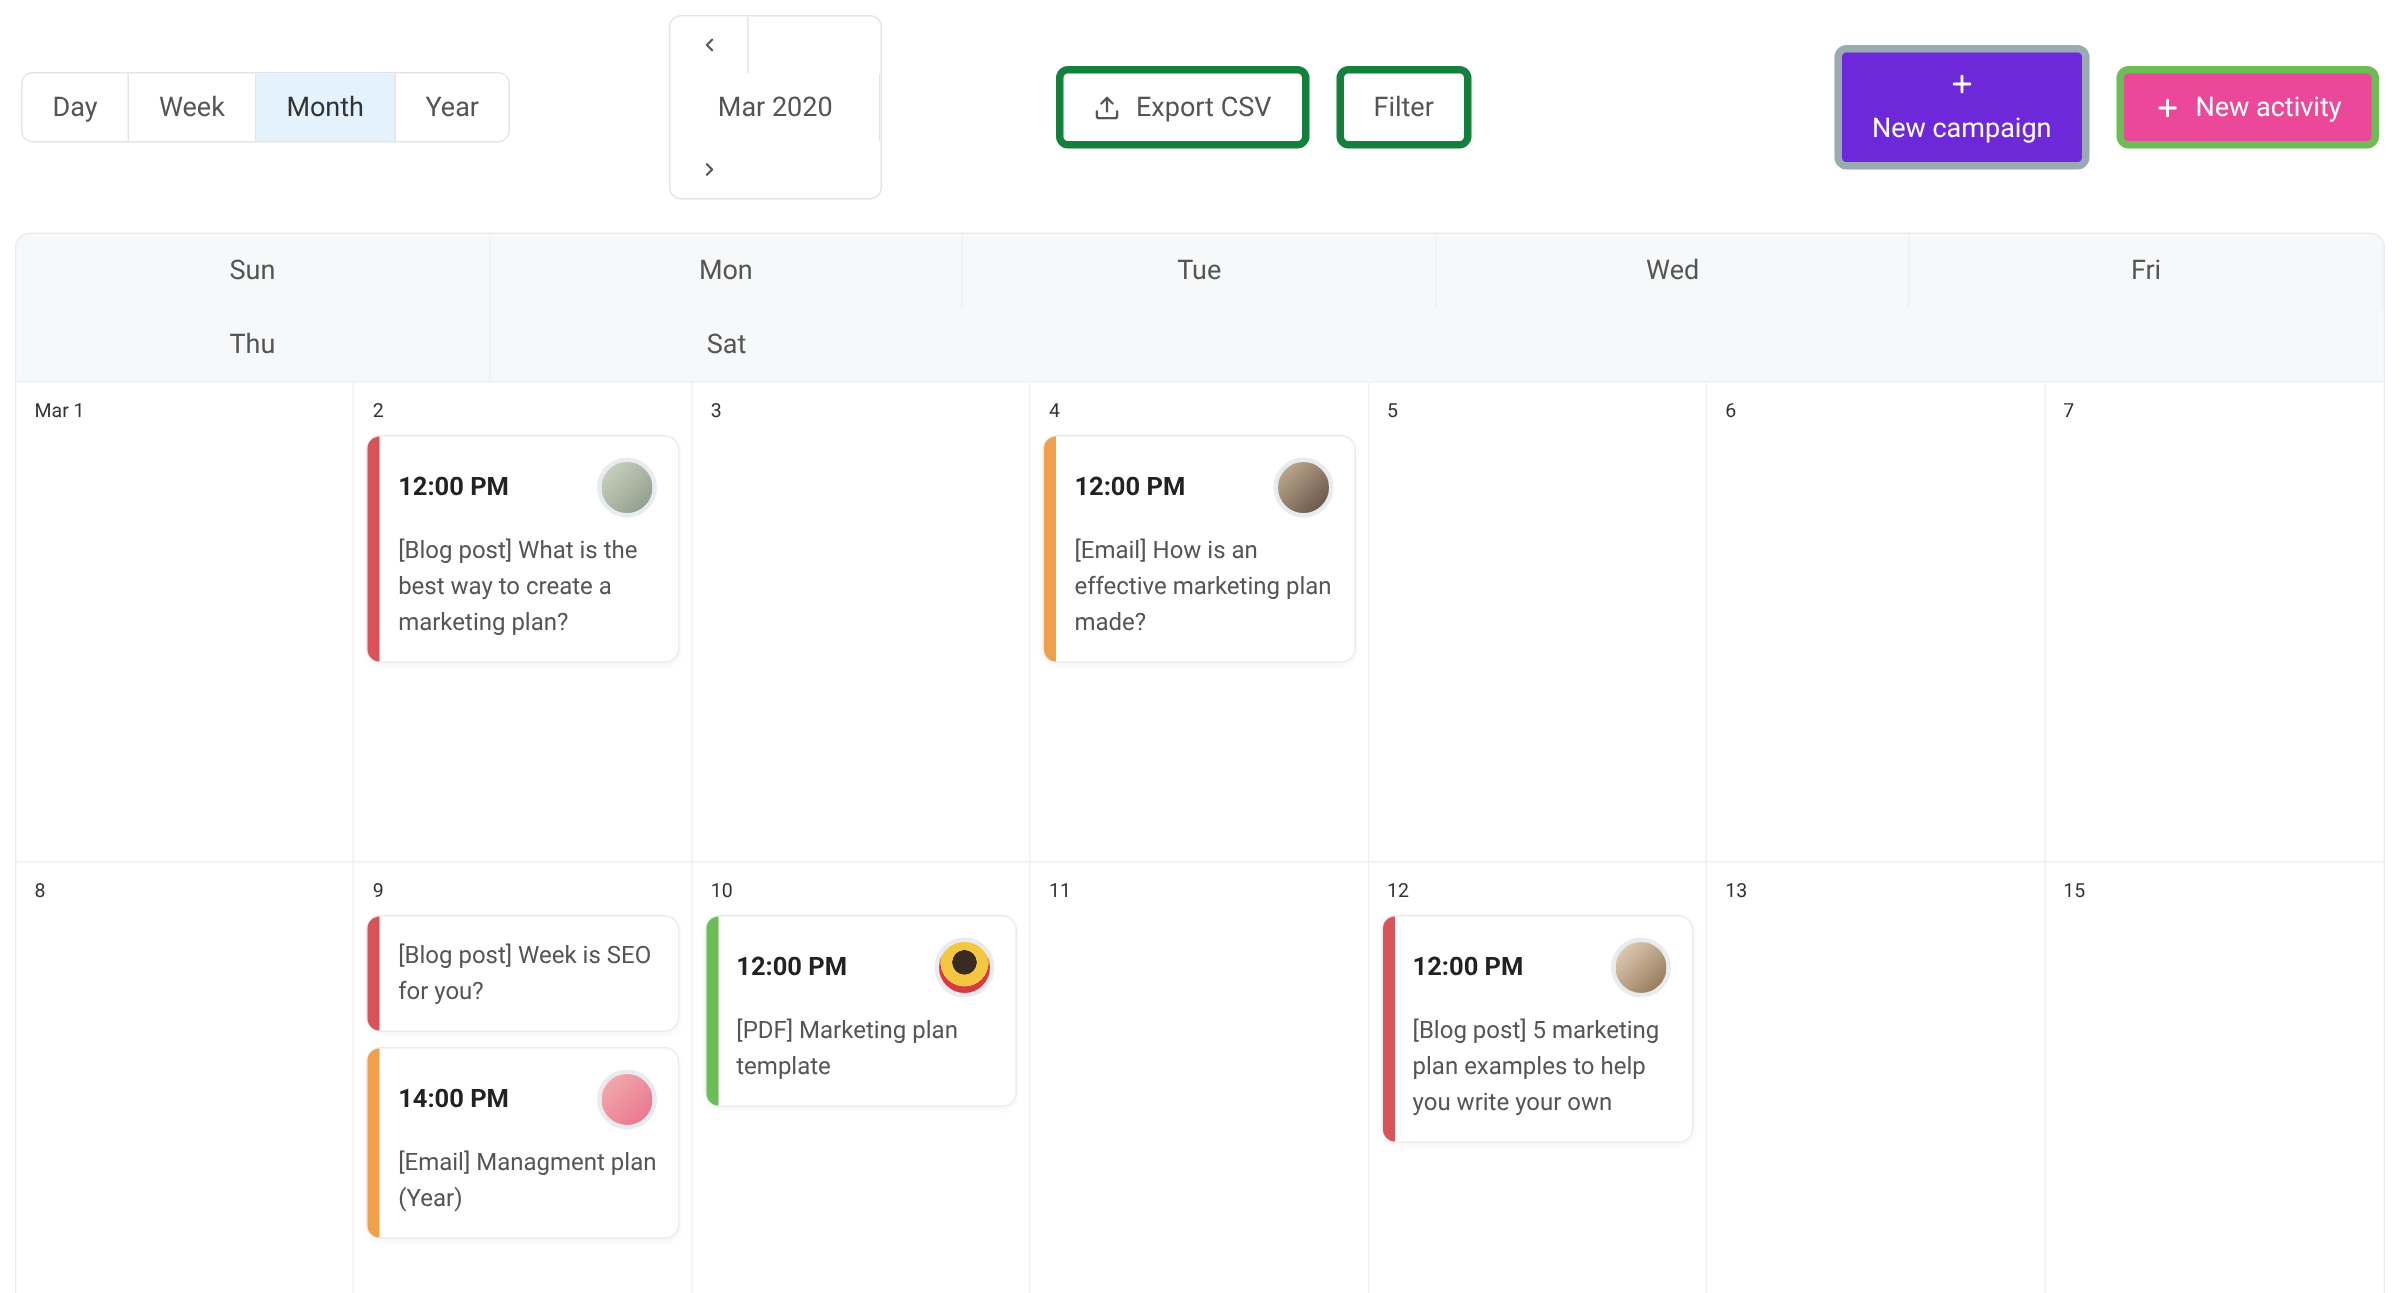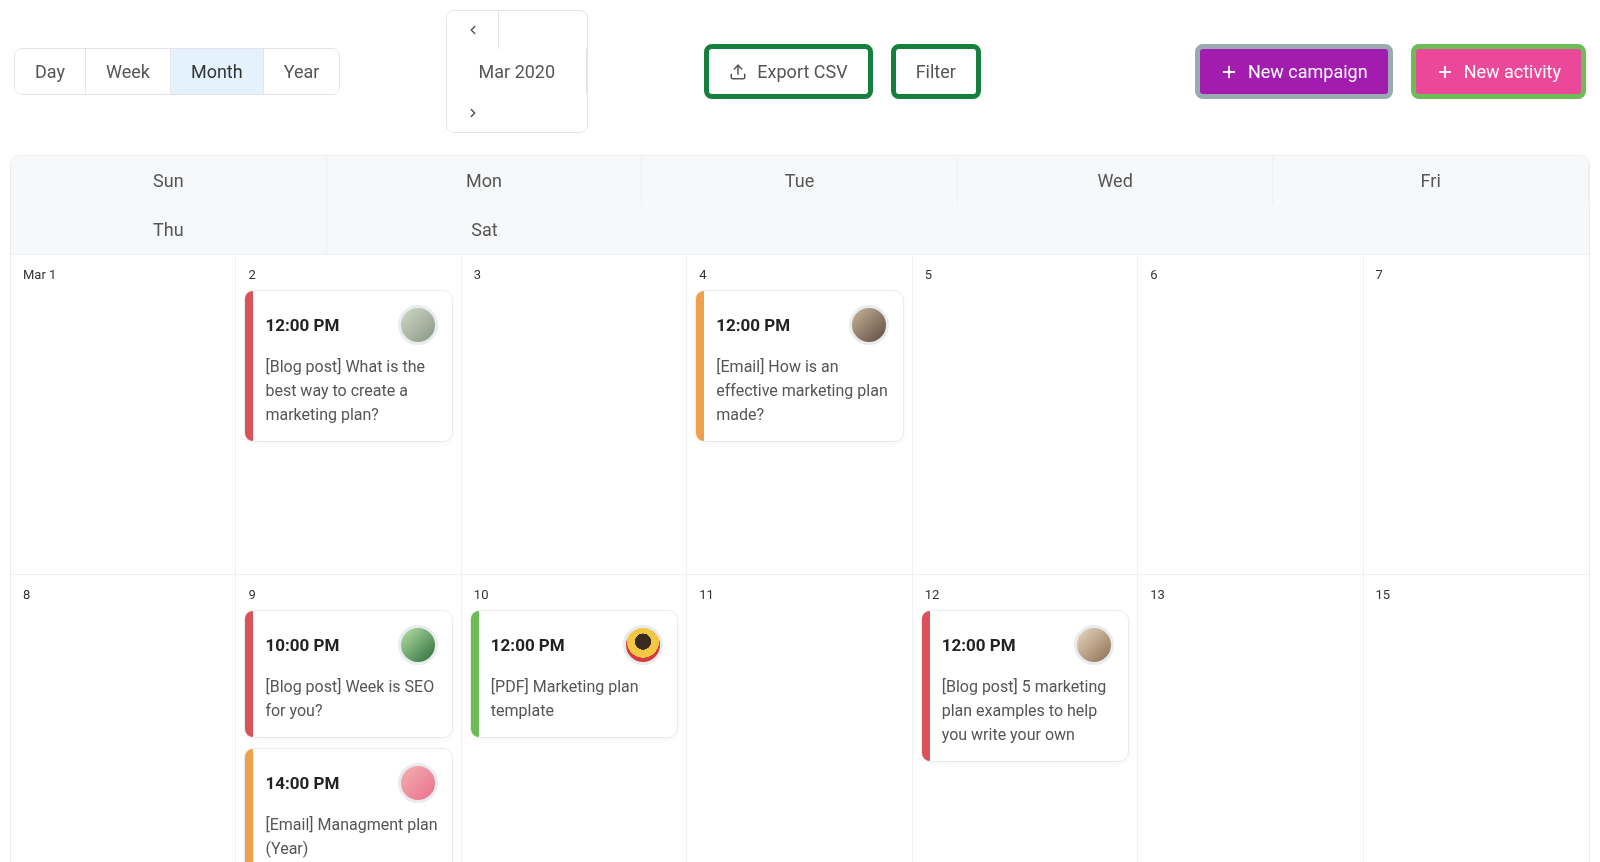--- a/index.html
+++ b/index.html
@@ -61,21 +61,21 @@
     font-size: 18px;
     border: 5px solid #15803d;
     border-radius: 8px;
     background: #fff;
     color: #555;
     cursor: pointer;
     display: inline-flex;
     align-items: center;
     gap: 10px;
   }
-  .pill-btn.primary-muted { background: #a21caf; border-color: #99aab0; color: #fff; }
+  .pill-btn.primary-muted { background: #6d28d9; border-color: #99aab0; color: #fff; flex-direction: column; }
   .pill-btn.primary-green { background: #ec4899; border-color: #6cbd55; color: #fff; }
 
   .icon { display: inline-flex; }
 
   
   .calendar {
     border: 1px solid #e9ecef;
     border-radius: 10px;
     overflow: hidden;
   }
@@ -280,24 +280,20 @@
         </div>
       </div>
       <div class="week-row">
         <div class="day-cell">
           <div class="day-num">8</div>
         </div>
         <div class="day-cell">
           <div class="day-num">9</div>
           <div class="event-card">
             <div class="stripe red"></div>
-            <div class="event-head">
-              <div class="event-time">10:00 PM</div>
-              <div class="avatar a3"></div>
-            </div>
             <div class="event-title">[Blog post] Week is SEO for you?</div>
           </div>
           <div class="event-card">
             <div class="stripe orange"></div>
             <div class="event-head">
               <div class="event-time">14:00 PM</div>
               <div class="avatar a4"></div>
             </div>
             <div class="event-title">[Email] Managment plan (Year)</div>
           </div>

